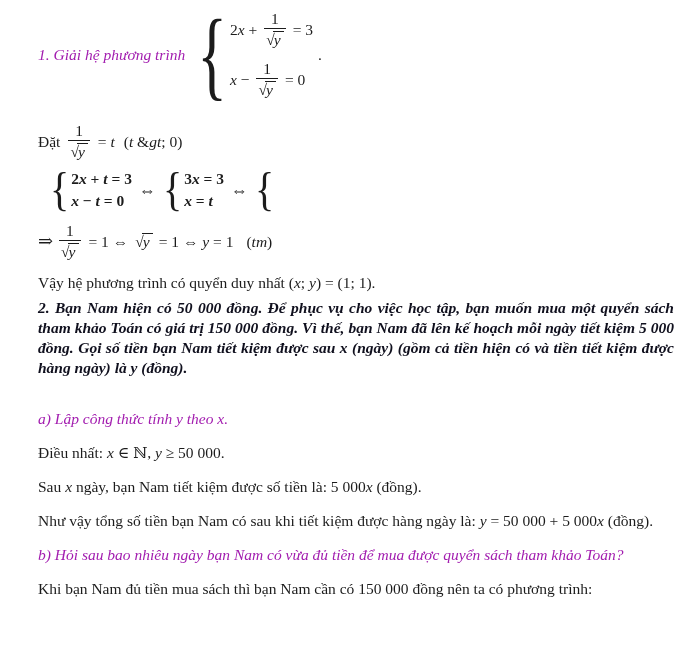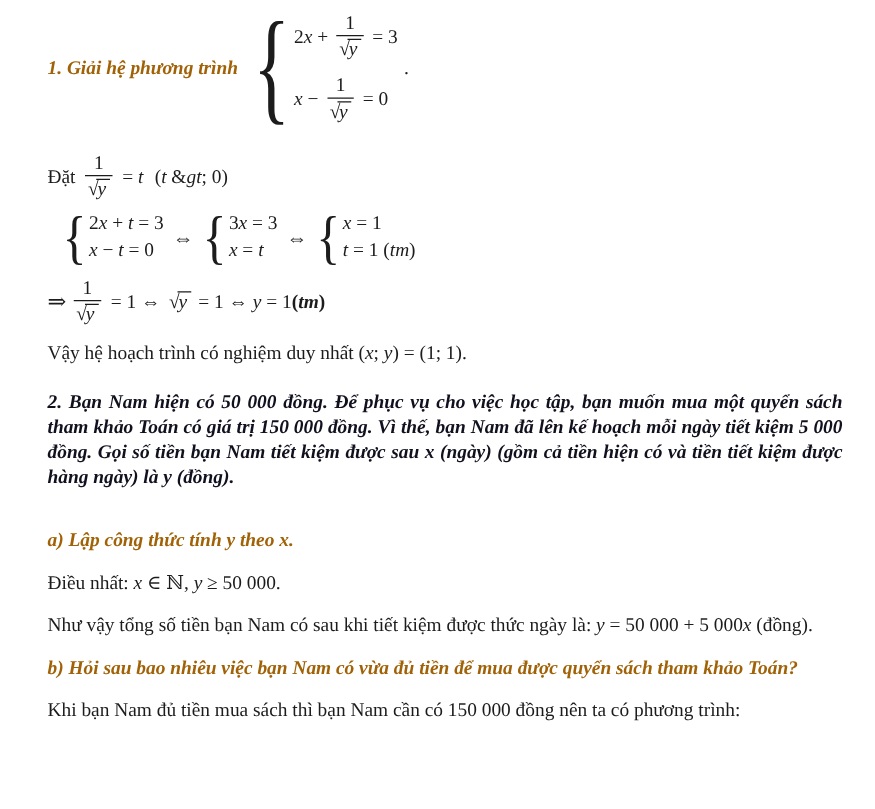--- a/index.html
+++ b/index.html
@@ -4,51 +4,51 @@
 <style>
   html,body{margin:0;padding:0;background:#ffffff;}
   body{
     width:700px;height:647px;overflow:hidden;
     font-family:"Liberation Serif","DejaVu Serif","DejaVu Sans",serif;
     color:#1c1c1c;font-size:15.5px;line-height:21px;
   }
   .page{box-sizing:border-box;width:700px;height:647px;padding:6px 26px 0 38px;}
   p{margin:0;}
   i{font-style:italic;}
-  .bi{font-weight:bold;font-style:italic;color:#a16207;}
+  .bi{font-weight:normal;font-style:italic;color:#a21caf;}
   .para-bold{font-weight:bold;font-style:italic;color:#10101e;text-align:justify;line-height:20px;}
   .row{display:flex;align-items:center;}
   .eq{display:inline-flex;align-items:center;gap:5px;white-space:nowrap;}
   
   .frac{display:inline-flex;flex-direction:column;align-items:center;line-height:17px;margin:0 2px;vertical-align:middle;}
   .frac .num{padding:0 4px 1px;}
   .frac .den{border-top:1.3px solid currentColor;padding:2px 2px 0;}
   
   .sqrt{display:inline-block;white-space:nowrap;}
   .sqrt .rad{display:inline-block;}
   .sqrt .arg{display:inline-block;border-top:1.2px solid currentColor;padding:0 3px 0 1px;margin-left:-2px;line-height:16px;}
   
   .sys{display:inline-flex;align-items:center;}
   .brace{display:inline-block;line-height:1;font-weight:400;}
   .brace-big{font-size:62px;transform:scaleY(1.62);margin-right:3px;}
   .brace-sm{font-size:40px;transform:scaleY(1.18);margin-right:2px;}
   .syscol{display:inline-flex;flex-direction:column;align-items:flex-start;}
   .syscol-big{gap:12px;}
-  .syscol-sm{line-height:22px;}
+  .syscol-sm{line-height:22px;font-weight:bold;}
   .arrow{font-size:18px;}
   .iff{margin:0 7px;font-size:17px;}
   .period{margin-left:5px;}
   
   .b-row1{margin-top:4px;}
   .b-dieukien{margin-top:12px;}
   .b-dat{margin-top:24px;}
   .b-khido{margin-top:8px;}
   .b-implies{margin-top:10px;}
   .b-vay{margin-top:12px;}
-  .b-para2{margin-top:19px;}
+  .b-para2{margin-top:5px;}
   .b-parta{margin-top:30px;}
   .b-line{margin-top:13px;}
 </style>
 </head>
 <body>
 
 <div class="page">
 
   <div class="row b-row1">
     <span class="bi">1. Giải hệ phương trình</span>
@@ -105,50 +105,47 @@
     <span class="sys">
       <span class="brace brace-sm">{</span>
       <span class="syscol syscol-sm">
         <span>3<i>x</i> = 3</span>
         <span><i>x</i> = <i>t</i></span>
       </span>
     </span>
     <span class="iff">⇔</span>
     <span class="sys">
       <span class="brace brace-sm">{</span>
-      <span class="syscol syscol-sm">
-        <span><i>x</i> = 1</span>
-        <span><i>t</i> = 1 (<i>tm</i>)</span>
-      </span>
     </span>
   </div>
 
   <div class="row b-implies">
     <span class="arrow">⇒</span>
     <span class="frac" style="margin-left:6px;">
       <span class="num">1</span>
       <span class="den">
         <span class="sqrt"><span class="rad">√</span><span class="arg"><i>y</i></span></span>
       </span>
     </span>
     <span style="margin-left:6px;">= 1 ⇔</span>
     <span class="sqrt" style="margin-left:7px;"><span class="rad">√</span><span class="arg"><i>y</i></span></span>
     <span style="margin-left:6px;">= 1 ⇔ <i>y</i> = 1</span>
-    <span style="margin-left:0;font-weight:bold;">(<i>tm</i>)</span>
+    <span style="margin-left:13px;">(<i>tm</i>)</span>
   </div>
 
-  <p class="b-vay"><span>Vậy hệ hoạch trình có nghiệm duy nhất </span><span>(<i>x</i>; <i>y</i>) = (1; 1).</span></p>
+  <p class="b-vay"><span>Vậy hệ phương trình có quyển duy nhất </span><span>(<i>x</i>; <i>y</i>) = (1; 1).</span></p>
 
   <p class="para-bold b-para2">2. Bạn Nam hiện có 50 000 đồng. Để phục vụ cho việc học tập, bạn muốn mua một quyển sách tham khảo Toán có giá trị 150 000 đồng. Vì thế, bạn Nam đã lên kế hoạch mỗi ngày tiết kiệm 5 000 đồng. Gọi số tiền bạn Nam tiết kiệm được sau x (ngày) (gồm cả tiền hiện có và tiền tiết kiệm được hàng ngày) là y (đồng).</p>
 
   <p class="bi b-parta">a) Lập công thức tính y theo x.</p>
 
   <p class="b-line"><span>Điều nhất: </span><span><i>x</i> ∈ ℕ, <i>y</i> ≥ 50 000.</span></p>
 
+  <p class="b-line"><span>Sau </span><span><i>x</i></span><span> ngày, bạn Nam tiết kiệm được số tiền là: </span><span>5 000<i>x</i></span><span> (đồng).</span></p>
 
-  <p class="b-line"><span>Như vậy tổng số tiền bạn Nam có sau khi tiết kiệm được thức ngày là: </span><span><i>y</i> = 50 000 + 5 000<i>x</i></span><span> (đồng).</span></p>
+  <p class="b-line"><span>Như vậy tổng số tiền bạn Nam có sau khi tiết kiệm được hàng ngày là: </span><span><i>y</i> = 50 000 + 5 000<i>x</i></span><span> (đồng).</span></p>
 
 
-  <p class="bi b-line">b) Hỏi sau bao nhiêu việc bạn Nam có vừa đủ tiền để mua được quyển sách tham khảo Toán?</p>
+  <p class="bi b-line">b) Hỏi sau bao nhiêu ngày bạn Nam có vừa đủ tiền để mua được quyển sách tham khảo Toán?</p>
 
   <p class="b-line">Khi bạn Nam đủ tiền mua sách thì bạn Nam cần có 150 000 đồng nên ta có phương trình:</p>
 
 </div>
 
 </body></html>

